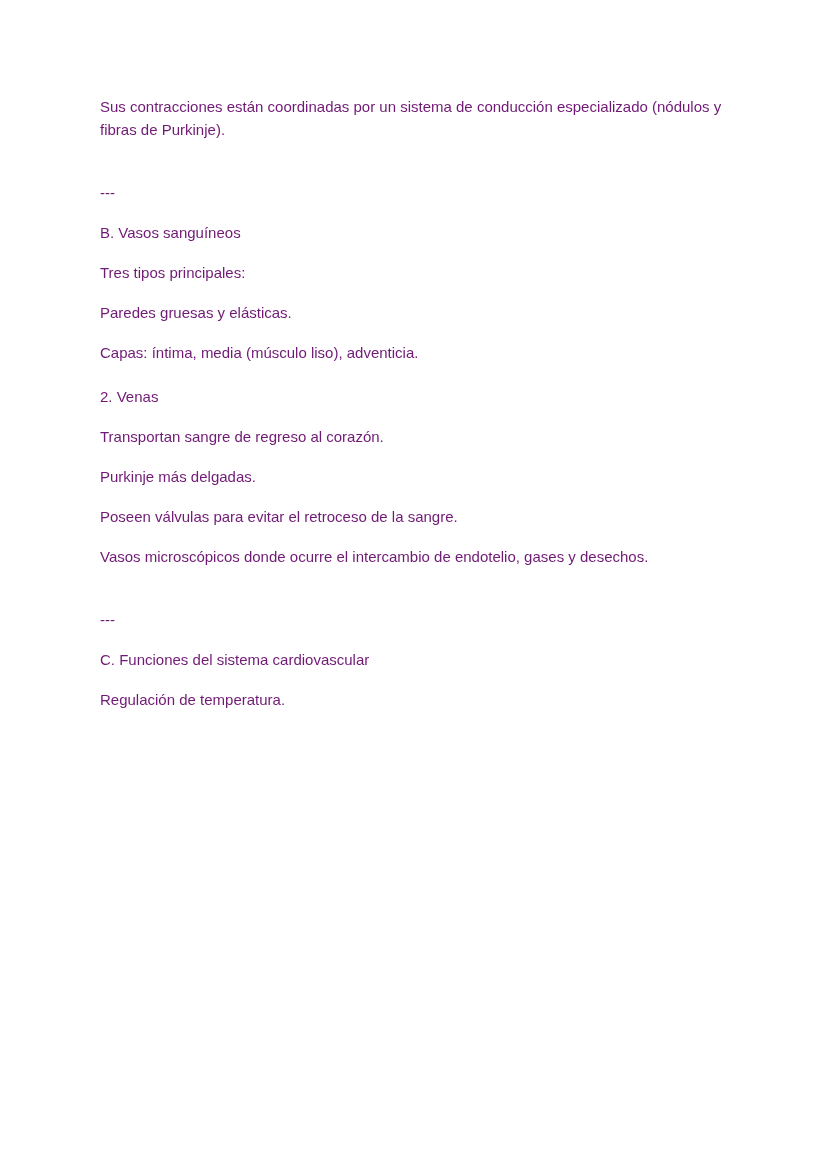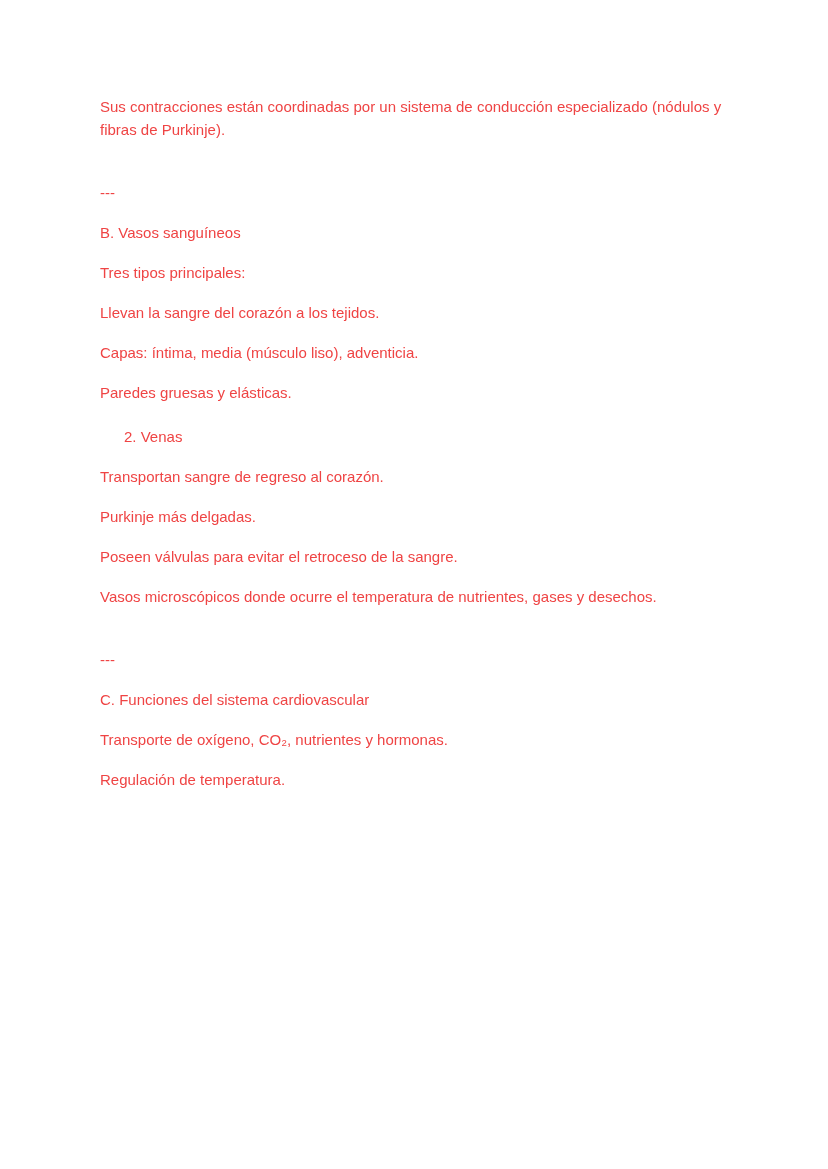--- a/index.html
+++ b/index.html
@@ -11,44 +11,42 @@
     position: relative;
     width: 828px;
     height: 1169px;
     background: #ffffff;
     box-sizing: border-box;
     padding: 95px 104px 0 100px;
     overflow: hidden;
     font-family: "Liberation Sans", "DejaVu Sans", sans-serif;
     font-size: 15px;
     line-height: 23px;
-    color: #ef4444;
+    color: #701a75;
   }
   .para {
     margin: 0 0 17px 0;
     max-width: 624px;
   }
   
-  .gap-sm { margin-top: 21px; margin-left: 24px; }
+  .gap-sm { margin-top: 21px; }
   
   .gap-lg { margin-top: 40px; }
 </style>
 </head>
 <body>
 
 <div class="page">
   <p class="para">Sus contracciones están coordinadas por un sistema de conducción especializado (nódulos y fibras de Purkinje).</p>
   <p class="para gap-lg">---</p>
   <p class="para">B. Vasos sanguíneos</p>
   <p class="para">Tres tipos principales:</p>
-  <p class="para">Llevan la sangre del corazón a los tejidos.</p>
+  <p class="para">Paredes gruesas y elásticas.</p>
   <p class="para">Capas: íntima, media (músculo liso), adventicia.</p>
-  <p class="para">Paredes gruesas y elásticas.</p>
   <p class="para gap-sm">2. Venas</p>
   <p class="para">Transportan sangre de regreso al corazón.</p>
   <p class="para">Purkinje más delgadas.</p>
   <p class="para">Poseen válvulas para evitar el retroceso de la sangre.</p>
-  <p class="para">Vasos microscópicos donde ocurre el temperatura de nutrientes, gases y desechos.</p>
+  <p class="para">Vasos microscópicos donde ocurre el intercambio de endotelio, gases y desechos.</p>
   <p class="para gap-lg">---</p>
   <p class="para">C. Funciones del sistema cardiovascular</p>
-  <p class="para">Transporte de oxígeno, CO₂, nutrientes y hormonas.</p>
   <p class="para">Regulación de temperatura.</p>
 </div>
 
 </body></html>

